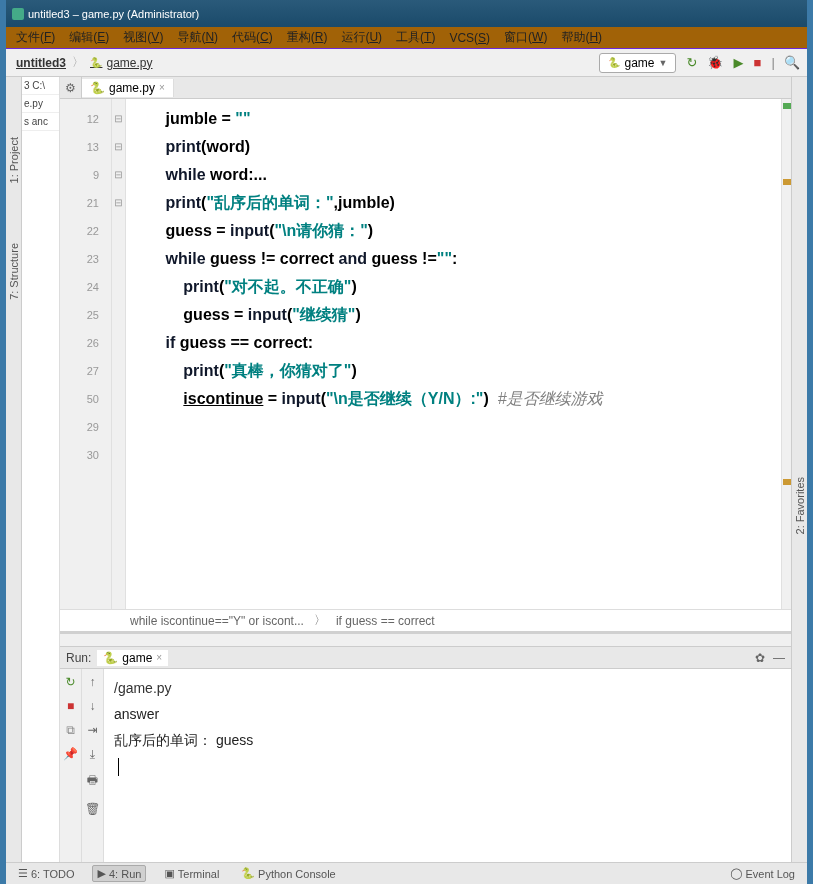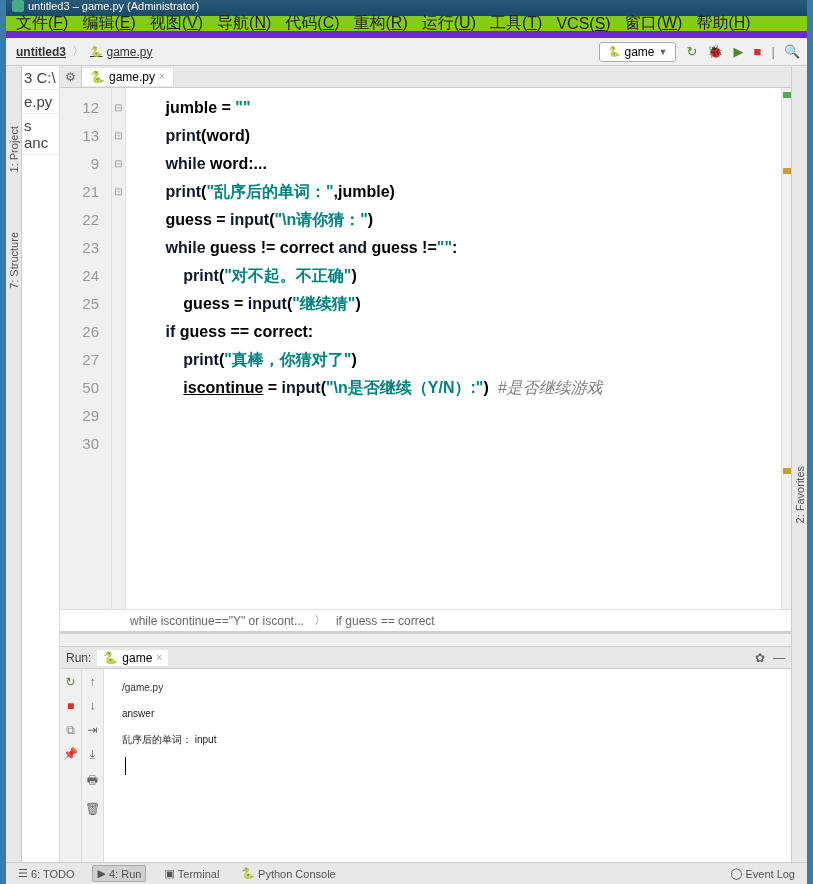--- a/index.html
+++ b/index.html
@@ -1,65 +1,65 @@
 <!DOCTYPE html>
 <html><head>
 <meta charset="utf-8">
 <style>
 * { margin: 0; padding: 0; box-sizing: border-box; font-family: "Segoe UI", Arial, sans-serif; }
 body { width: 813px; height: 884px; background: #3c7aa8; overflow: hidden; font-size: 12px; }
 .window { position: absolute; left: 6px; top: 0; right: 6px; bottom: 0; background: #f0f0f0; display: flex; flex-direction: column; }
-.titlebar { height: 16px; background: linear-gradient(#2a5a7a,#1a4a6a); color: #fff; font-size: 11px; padding: 0 6px; display: flex; }
+.titlebar { height: 27px; background: linear-gradient(#2a5a7a,#1a4a6a); color: #fff; font-size: 11px; padding: 0 6px; display: flex; align-items: center; }
 .titlebar .ico { width: 12px; height: 12px; background: #4a8; margin-right: 4px; border-radius: 2px; }
-.menubar { height: 22px; background: #84cc16; display: flex; align-items: center; padding: 0 10px; gap: 14px; font-size: 16px; color: #222; border-bottom: 7px solid #6d28d9; }
+.menubar { height: 22px; background: #a16207; display: flex; align-items: center; padding: 0 10px; gap: 14px; font-size: 12px; color: #222; border-bottom: 1px solid #6d28d9; }
 .menubar span { cursor: default; }
 .menubar span u { text-decoration: underline; }
 .navbar { height: 28px; display: flex; align-items: center; padding: 0 6px; border-bottom: 1px solid #ccc; }
 .navbar .crumb { font-size: 12px; color: #333; padding: 0 4px; display: flex; align-items: center; gap: 4px; text-decoration: underline; }
 .navbar .sep { color: #999; padding: 0 2px; }
 .navbar .pyico { color: #3b7; font-size: 10px; }
 .navbar .spacer { flex: 1; }
 .runcfg { border: 1px solid #aaa; background: #fff; border-radius: 3px; padding: 2px 8px; font-size: 12px; display: flex; align-items: center; gap: 4px; }
 .tbicons { display: flex; gap: 10px; margin-left: 10px; align-items: center; }
 .tbicons .ic { font-size: 13px; }
 .green { color: #4a8a2a; }
 .red { color: #c33; }
 .gray { color: #888; }
 .main { flex: 1; display: flex; min-height: 0; }
 .lsidebar { width: 16px; background: #e8e8e8; border-right: 1px solid #ccc; display: flex; flex-direction: column; align-items: center; padding-top: 60px; gap: 60px; }
 .lsidebar .vt { writing-mode: vertical-rl; transform: rotate(180deg); font-size: 11px; color: #555; display: flex; align-items: center; gap: 3px; }
-.lside2 { width: 38px; background: #fff; border-right: 1px solid #ddd; font-size: 15px; color: #444; }
+.lside2 { width: 38px; background: #fff; border-right: 1px solid #ddd; font-size: 10px; color: #444; }
 .lside2 .prj { padding: 3px 2px; border-bottom: 1px solid #eee; }
 .center { flex: 1; display: flex; flex-direction: column; min-width: 0; }
 .tabs { height: 22px; background: #e8e8e8; display: flex; align-items: center; border-bottom: 1px solid #ccc; }
 .tabs .gear { width: 22px; text-align: center; color: #666; border-right: 1px solid #ccc; height: 100%; display: flex; align-items: center; justify-content: center; }
 .tabs .tab { background: #fff; padding: 2px 8px; font-size: 12px; display: flex; align-items: center; gap: 4px; border-right: 1px solid #ddd; }
 .tabs .tab .x { color: #999; font-size: 10px; }
 .editor { flex: 1; display: flex; background: #fff; overflow: hidden; position: relative; }
-.gutter { width: 52px; background: #f0f0f0; border-right: 1px solid #e0e0e0; text-align: right; font-family: "Consolas","DejaVu Sans Mono",monospace; font-size: 15px; color: #999; padding-top: 6px; line-height: 28px; }
+.gutter { width: 52px; background: #f0f0f0; border-right: 1px solid #e0e0e0; text-align: right; font-family: "Consolas","DejaVu Sans Mono",monospace; font-size: 11px; color: #999; padding-top: 6px; line-height: 28px; }
 .gutter .ln { padding-right: 12px; }
 .foldcol { width: 14px; background: #f0f0f0; border-right: 1px solid #e0e0e0; padding-top: 6px; line-height: 28px; font-size: 10px; color: #999; text-align: center; }
 .code { flex: 1; font-family: "Consolas","DejaVu Sans Mono",monospace; font-size: 16px; padding-top: 6px; line-height: 28px; white-space: pre; overflow: hidden; padding-left: 4px; font-weight: bold; }
 .kw { color: #0f172a; font-weight: bold; }
 .str { color: #008080; font-weight: bold; }
 .cm { color: #808080; font-style: italic; font-weight: normal; }
 .vmark { position: absolute; right: 0; top: 0; width: 10px; height: 100%; background: #f0f0f0; border-left: 1px solid #e0e0e0; }
 .vmark .m { position: absolute; right: 0; width: 8px; height: 6px; }
 .breadc { height: 22px; border-top: 1px solid #ddd; background: #fff; display: flex; align-items: center; padding-left: 70px; font-size: 12px; color: #666; gap: 10px; }
 .splitter { height: 3px; background: #d0d0d0; cursor: row-resize; }
 .runpanel { height: 216px; background: #fff; display: flex; flex-direction: column; border-top: 1px solid #ccc; margin-top: 12px; }
 .runhdr { height: 22px; background: #e8e8e8; display: flex; align-items: center; padding: 0 6px; font-size: 12px; border-bottom: 1px solid #ccc; }
 .runhdr .lbl { color: #444; }
 .runhdr .tab2 { background: #fff; padding: 1px 6px; margin-left: 6px; display: flex; align-items: center; gap: 4px; }
 .runhdr .spacer { flex: 1; }
 .runbody { flex: 1; display: flex; }
 .runtools { width: 22px; background: #f0f0f0; border-right: 1px solid #ddd; display: flex; flex-direction: column; align-items: center; padding-top: 6px; gap: 10px; }
 .runtools .ic { font-size: 12px; }
 .runtools2 { width: 22px; background: #f0f0f0; border-right: 1px solid #ddd; display: flex; flex-direction: column; align-items: center; padding-top: 6px; gap: 10px; font-size: 12px; color: #666; }
-.console { flex: 1; font-family: "Consolas","SimSun",monospace; font-size: 10px; padding: 6px 18px; line-height: 26px; color: #222; white-space: pre; overflow: hidden; }
+.console { flex: 1; font-family: "Consolas","SimSun",monospace; font-size: 14px; padding: 6px 10px; line-height: 26px; color: #222; white-space: pre; overflow: hidden; }
 .console .path { color: #333; }
 .statusbar { height: 22px; background: #e8e8e8; border-top: 1px solid #ccc; display: flex; align-items: center; padding: 0 8px; font-size: 11px; color: #555; gap: 14px; }
 .statusbar .btn { display: flex; align-items: center; gap: 3px; padding: 1px 4px; }
 .statusbar .btn.active { background: #d0d0d0; border: 1px solid #aaa; border-radius: 2px; }
 .statusbar .spacer { flex: 1; }
 .cursor { display: inline-block; width: 1px; height: 18px; background: #000; vertical-align: middle; }
 </style>
 </head>
 <body>
 
@@ -196,21 +196,21 @@
             <span class="ic gray">📌</span>
           </div>
           <div class="runtools2">
             <span>↑</span>
             <span>↓</span>
             <span>⇥</span>
             <span>⤓</span>
             <span>🖶</span>
             <span>🗑</span>
           </div>
-          <div class="console" id="console"><div class="path">/game.py</div><div>answer</div><div>乱序后的单词： input</div><div>&nbsp;<span class="cursor"></span></div></div>
+          <div class="console" id="console"><div class="path">/game.py</div><div>answer</div><div>乱序后的单词： guess</div><div>&nbsp;<span class="cursor"></span></div></div>
         </div>
       </div>
     </div>
 
     <div class="lsidebar" style="border-left:1px solid #ccc;border-right:none;padding-top:400px">
       <div class="vt">2: Favorites</div>
     </div>
   </div>
 
   <div class="statusbar">

